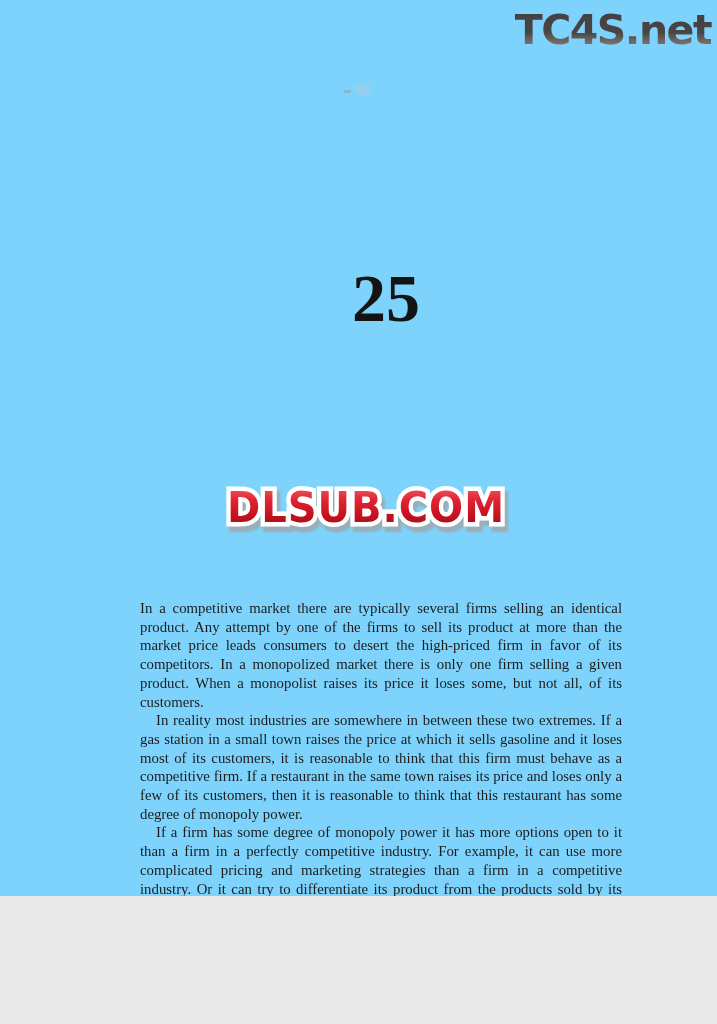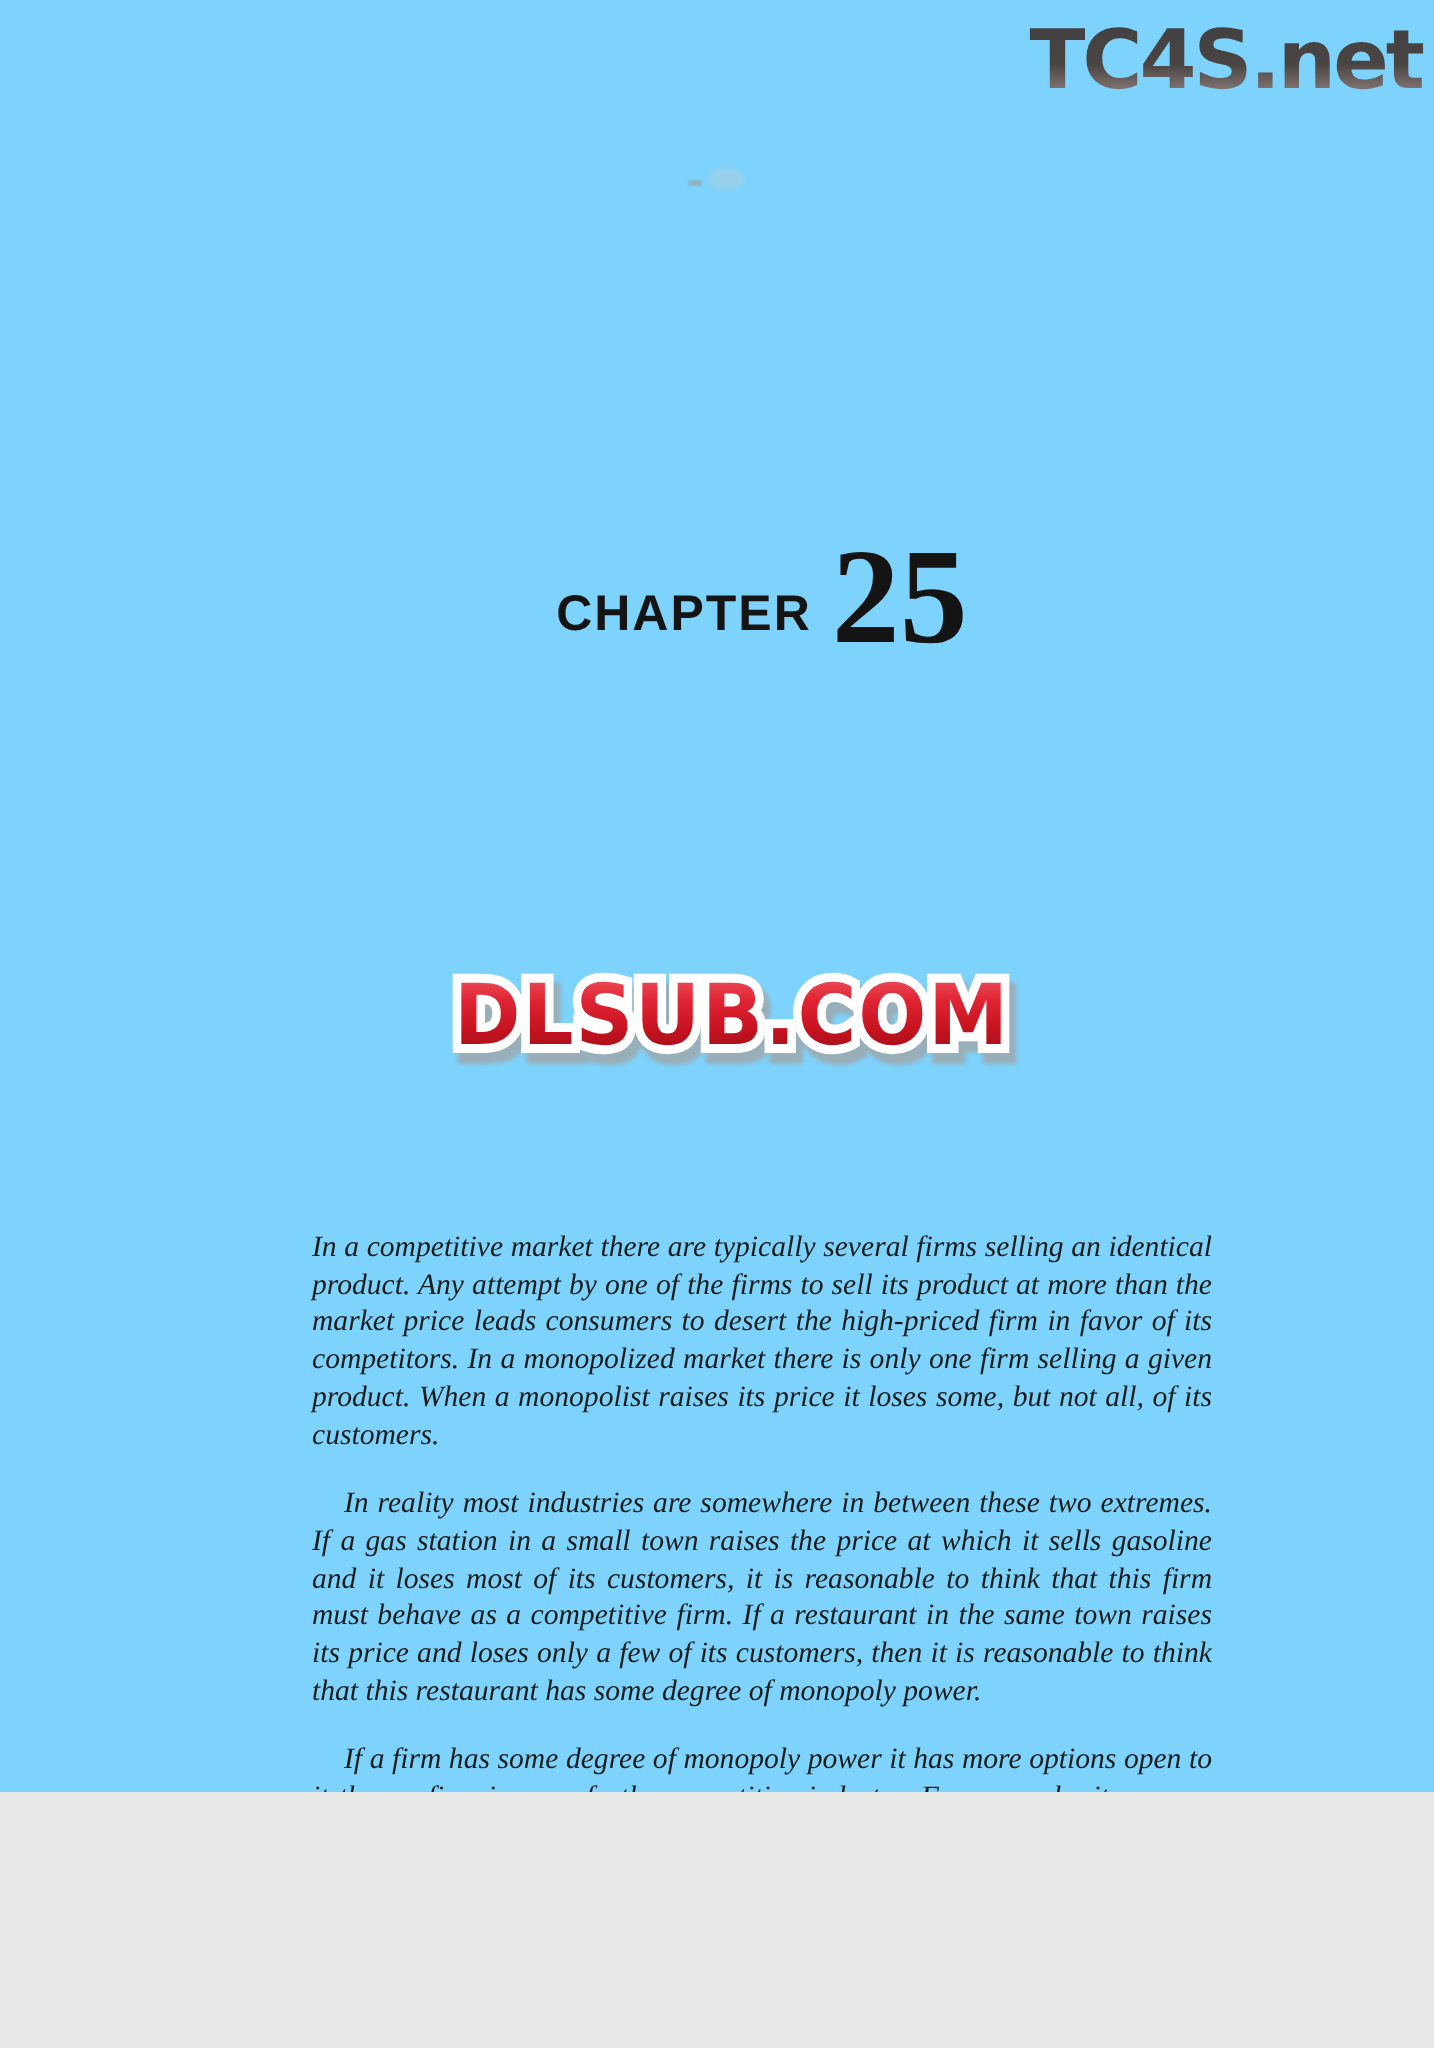--- a/index.html
+++ b/index.html
@@ -47,21 +47,21 @@
   
   .wm-mid{position:absolute;left:216px;top:476px;z-index:5;}
 
   .body{
     position:absolute;top:599px;left:0;width:482px;
     font-family:"Liberation Serif", serif;
     font-size:14.8px;line-height:18.7px;
     color:#1c1c1c;
     text-align:justify;
   }
-  .body p{margin:16px;font-style:italic;}
+  .body p{margin:0;}
   .body p.indent{text-indent:16px;}
 
   .wm-bottom{position:absolute;left:408px;top:976px;z-index:5;}
 
   svg text{font-family:"DejaVu Sans", sans-serif;}
 </style>
 </head>
 <body>
 
 <div class="page">
@@ -76,21 +76,20 @@
     </defs>
     <text x="256" y="40" text-anchor="end" font-size="41" font-weight="bold" font-family="Liberation Sans, sans-serif" letter-spacing="-1.5" fill="url(#tc4sGrad)">TC4S.net</text>
   </svg>
 
   <div class="smudge2"></div>
   <div class="smudge1"></div>
 
   <div class="content">
 
     <div class="chapter-row">
-      <span class="chapter-label">CHAPTER</span>
       <span class="chapter-number">25</span>
     </div>
 
     <div class="title">
     </div>
 
     <div class="body">
       <p>In a competitive market there are typically several firms selling an identical product.  Any attempt by one of the firms to sell its product at more than the market price leads consumers to desert the high-priced firm in favor of its competitors.  In a monopolized market there is only one firm selling a given product.  When a monopolist raises its price it loses some, but not all, of its customers.</p>
       <p class="indent">In reality most industries are somewhere in between these two extremes. If a gas station in a small town raises the price at which it sells gasoline and it loses most of its customers, it is reasonable to think that this firm must behave as a competitive firm.  If a restaurant in the same town raises its price and loses only a few of its customers, then it is reasonable to think that this restaurant has some degree of monopoly power.</p>
       <p class="indent">If a firm has some degree of monopoly power it has more options open to it than a firm in a perfectly competitive industry.  For example, it can use more complicated pricing and marketing strategies than a firm in a competitive industry.  Or it can try to differentiate its product from the products sold by its competitors to enhance its market power even further. In this chapter we will examine how firms can enhance and exploit their market power.</p>

